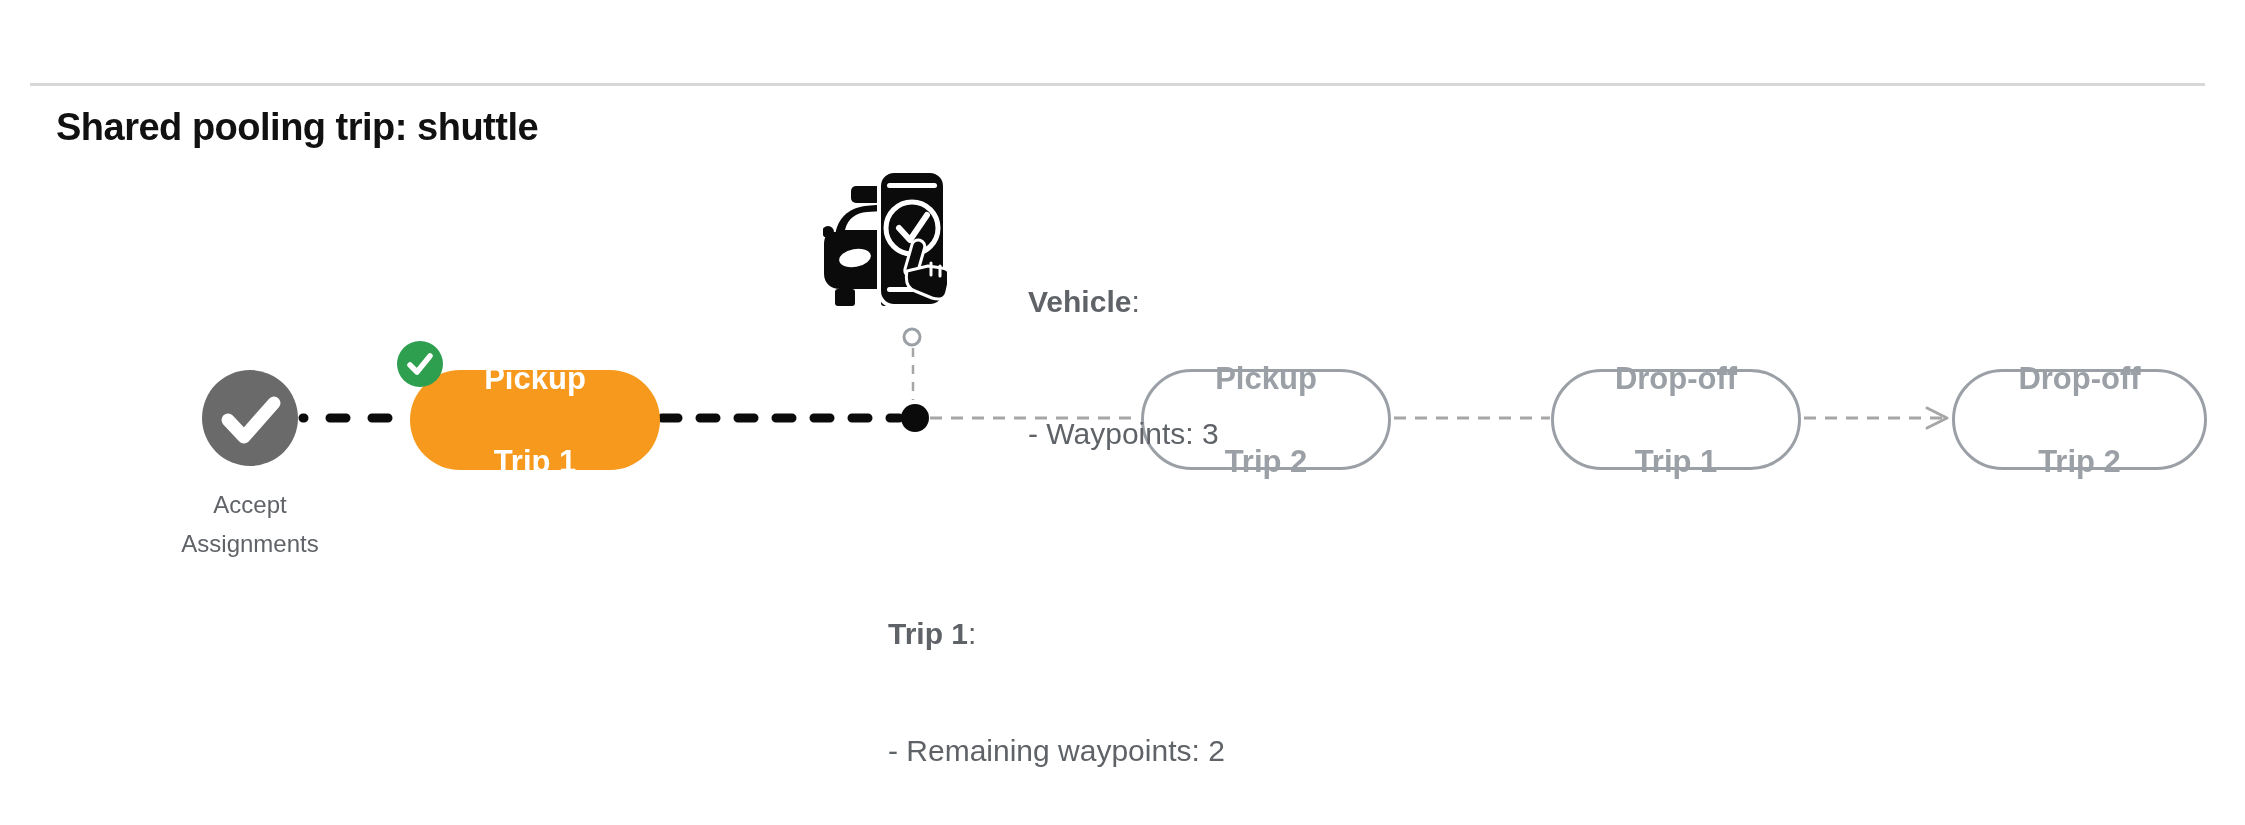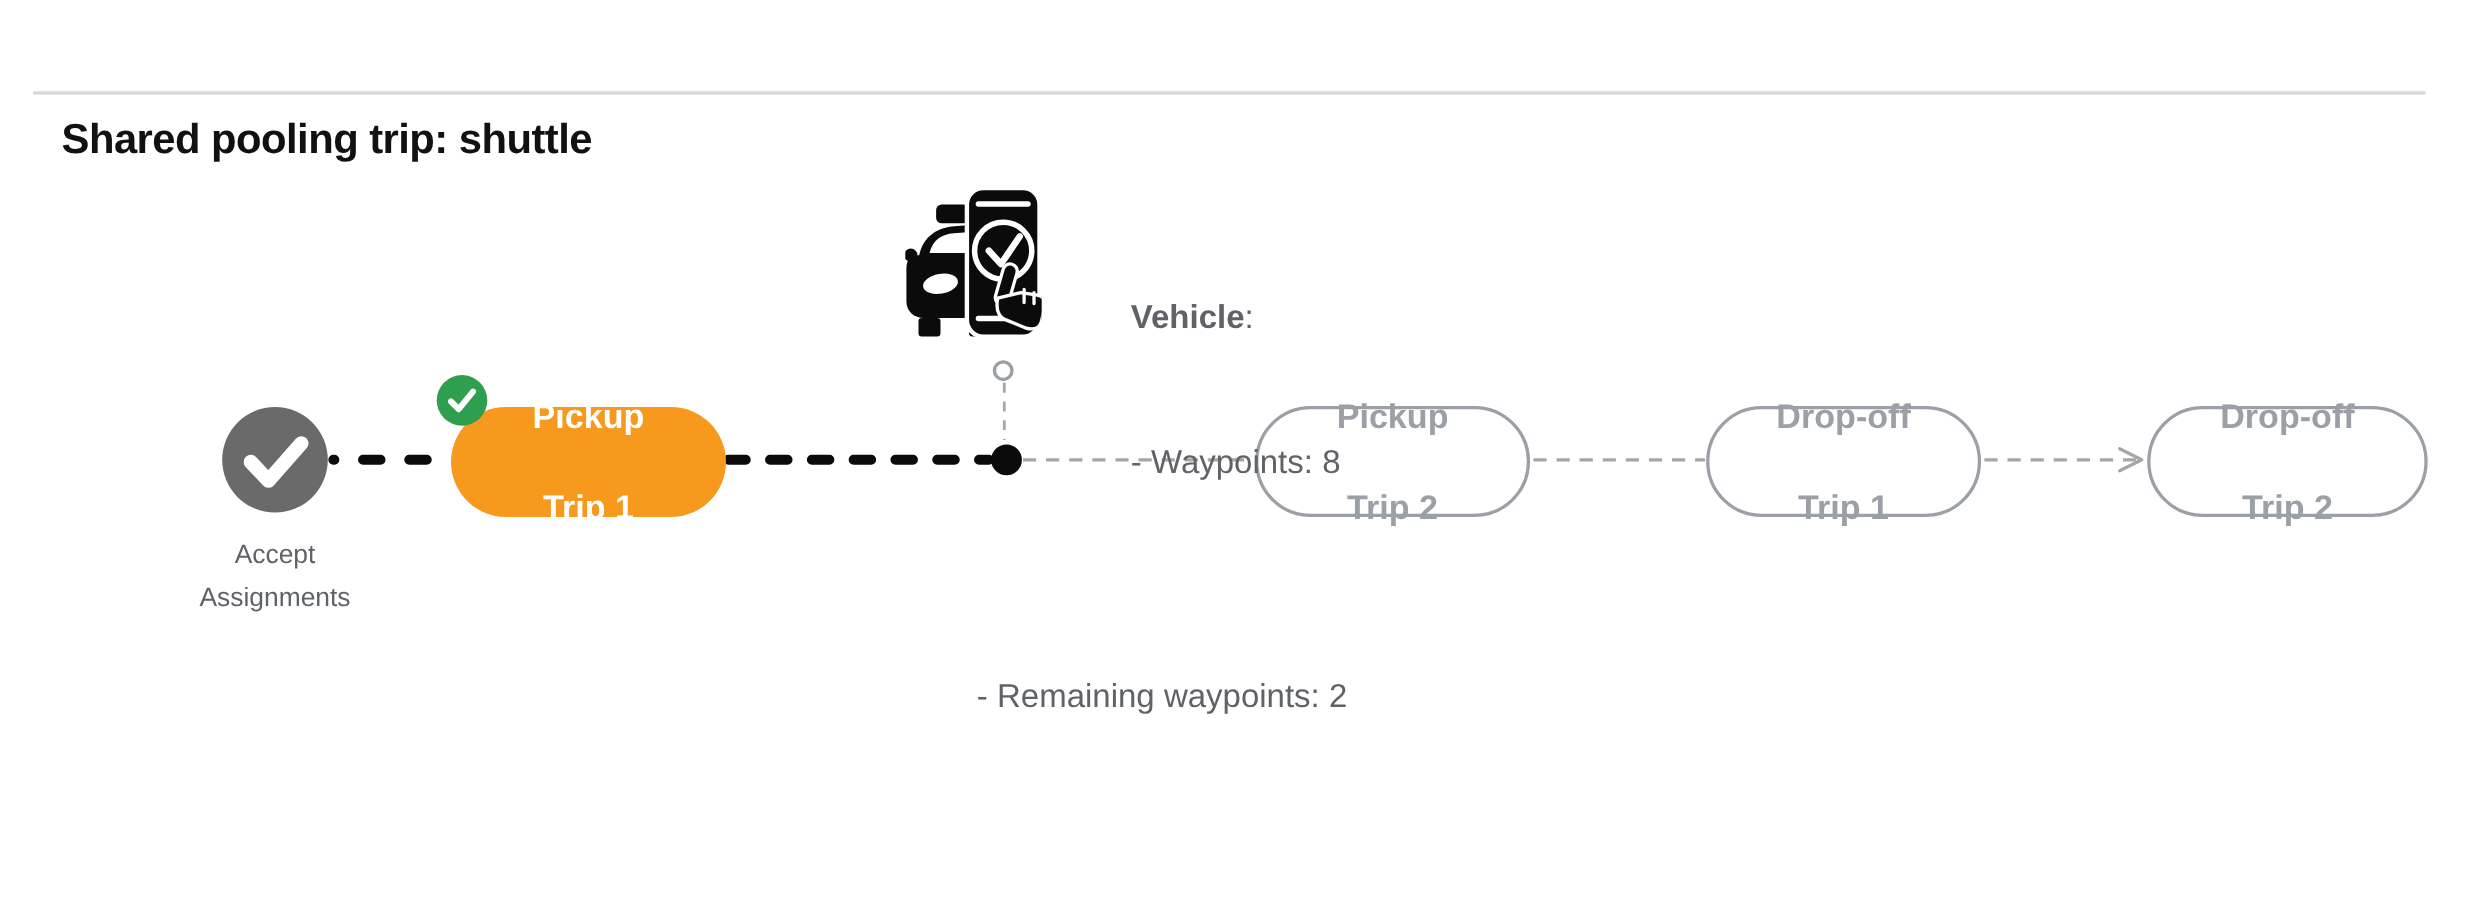--- a/index.html
+++ b/index.html
@@ -116,21 +116,21 @@
     width: 124px; height: 150px;
   }
 
   
   .info-block {
     position: absolute;
     color: var(--text_gray);
     font-size: 30px;
     white-space: pre;
   }
-  #vehicle-info { left: 1028px; top: 135px; line-height: 44px; }
+  #vehicle-info { left: 1028px; top: 148px; line-height: 44px; }
   #trip-info   { left: 888px;  top: 492px; line-height: 39px; }
   .info-line b { font-weight: bold; }
 </style>
 </head>
 <body>
 
 <div id="canvas">
 
   <div id="top-divider" class="hairline"></div>
   <div id="bottom-divider" class="hairline"></div>
@@ -201,23 +201,24 @@
     <rect x="64" y="119" width="50" height="5" rx="2.5" fill="#ffffff"></rect>
     <circle cx="89" cy="60" r="26" fill="none" stroke="#ffffff" stroke-width="5"></circle>
     <path d="M76 60 L87 72 L104 47" fill="none" stroke="#ffffff" stroke-width="6" stroke-linecap="round" stroke-linejoin="round"></path>
     <rect x="90" y="72" width="13" height="38" rx="6.5" fill="var(--black)" stroke="#ffffff" stroke-width="3" transform="rotate(16 96 74)"></rect>
     <path d="M84 103 q-3 16 8 20 l17 7 q13 4 15 -7 l3 -13 q1 -9 -8 -10 l-14 -2 z" fill="var(--black)" stroke="#ffffff" stroke-width="3" stroke-linejoin="round"></path>
     <path d="M108 95 v12 M117 98 v10" stroke="#ffffff" stroke-width="3" fill="none" stroke-linecap="round"></path>
   </svg>
 
   <div id="vehicle-info" class="info-block">
     <div class="info-line"><b>Vehicle</b><span>:</span></div>
-    <div class="info-line">- Waypoints: 8</div>
+    <div class="info-line">- Waypoints: 3</div>
   </div>
 
   <div id="trip-info" class="info-block">
+    <div class="info-line"><b>Trip 1</b><span>:</span></div>
     <div class="info-line"><b></b><span>- Remaining waypoints: 2</span></div>
     
     
     
   </div>
 
 </div>
 
 </body></html>

